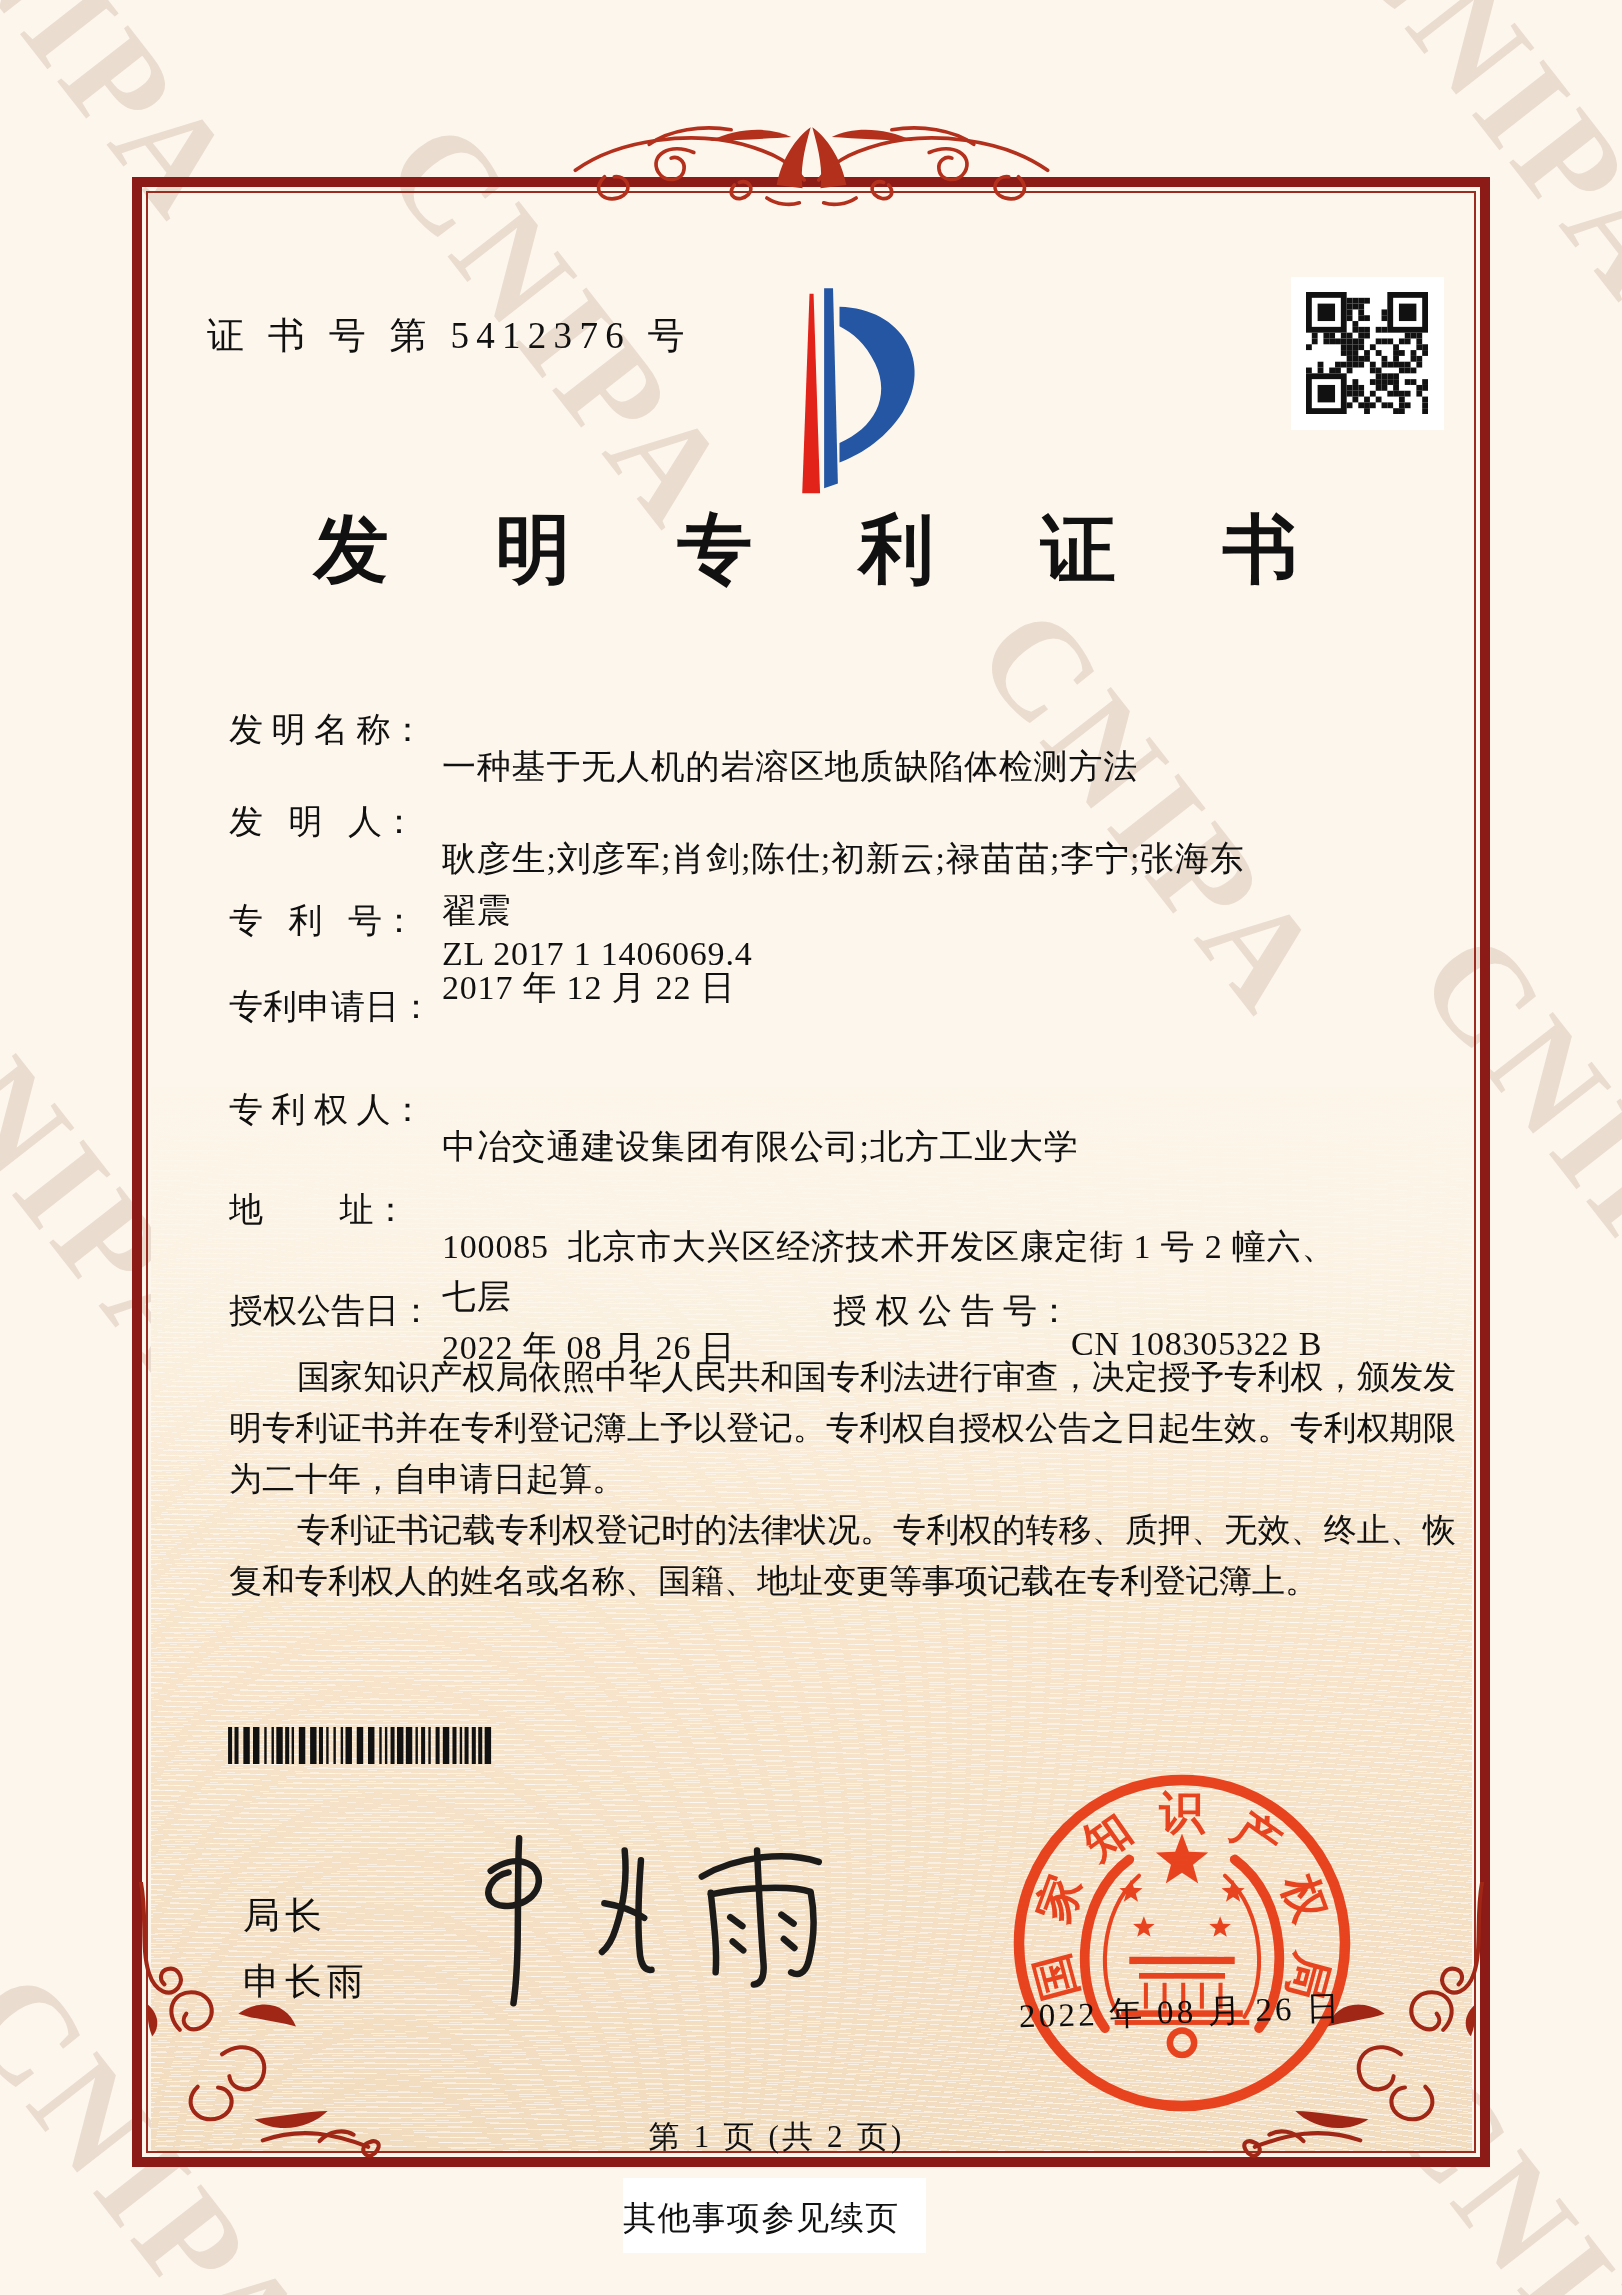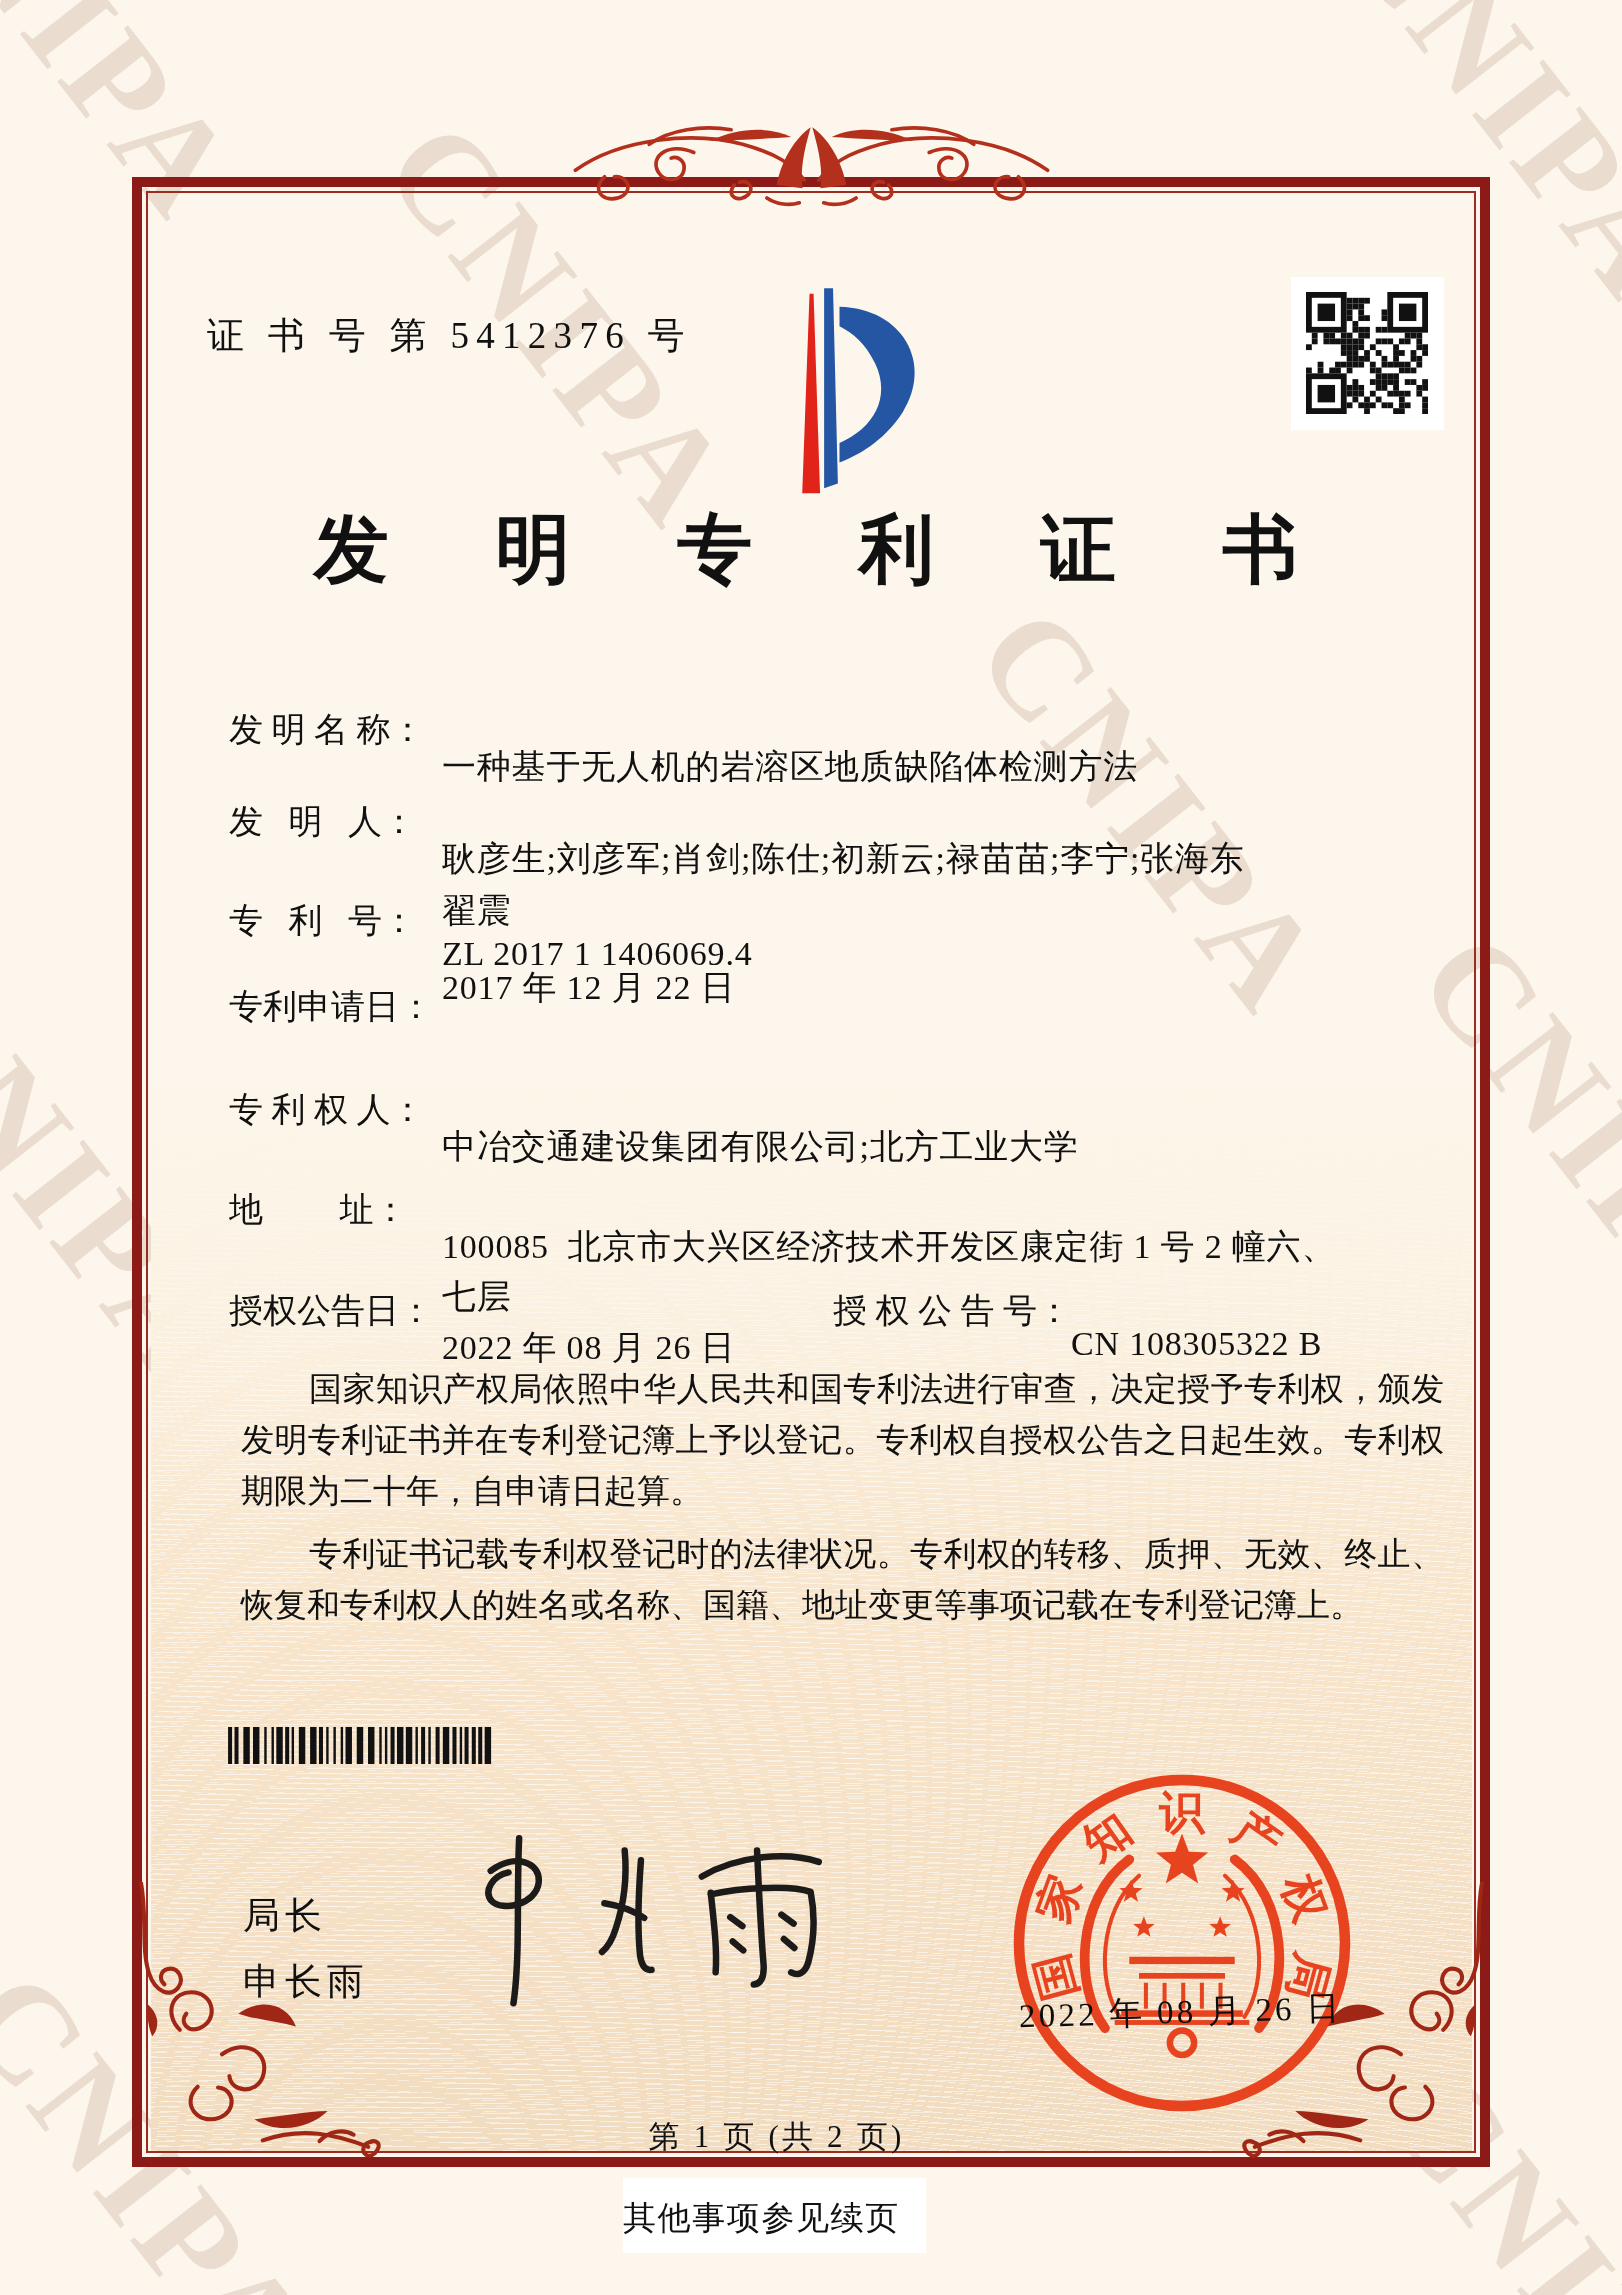--- a/index.html
+++ b/index.html
@@ -22,21 +22,21 @@
       linear-gradient(180deg,#fbf0de 0%,#f7e4ca 55%,#f2dcc0 100%);}
   .waves:before{content:'';position:absolute;inset:0;
       background:linear-gradient(180deg,#fcf5e9 0%,rgba(252,245,233,.75) 14%,rgba(252,245,233,0) 42%);}
   .cert-no{left:207px;top:311px;font-size:37px;letter-spacing:7.3px;z-index:3;}
   .title{left:0;top:500px;width:1623px;text-align:center;font-size:75px;font-weight:700;
          letter-spacing:44px;padding-left:32px;box-sizing:border-box;z-index:3;}
   .lbl{font-size:34px;white-space:pre;z-index:3;}
   .val{font-size:34px;white-space:pre;z-index:3;letter-spacing:0.8px;margin-top:37px;}
   .paras{left:229px;top:1352px;width:1227px;z-index:3;font-size:33px;line-height:51px;
          text-align:justify;}
-  .paras p{margin:12px;text-indent:68px;}
+  .paras p{margin:0;text-indent:68px;}
   .signer{font-size:37px;letter-spacing:4.9px;z-index:3;}
   .seal-date{left:1019px;top:1990px;font-size:33px;letter-spacing:3.2px;z-index:7;color:#0d0d0d;
              transform:rotate(-1.5deg);}
   .pageno{left:0;top:2116px;width:1553px;text-align:center;font-size:31px;letter-spacing:3.2px;z-index:3;}
   .footer-box{left:623px;top:2178px;width:303px;height:75px;background:#ffffff;z-index:2;}
   .footer-note{left:623px;top:2196px;width:339px;text-align:left;font-size:33px;letter-spacing:1.6px;z-index:3;}
   .qr-box{left:1291px;top:277px;width:153px;height:153px;background:#fff;z-index:3;}
   svg{display:block;}
 </style>
 </head>

